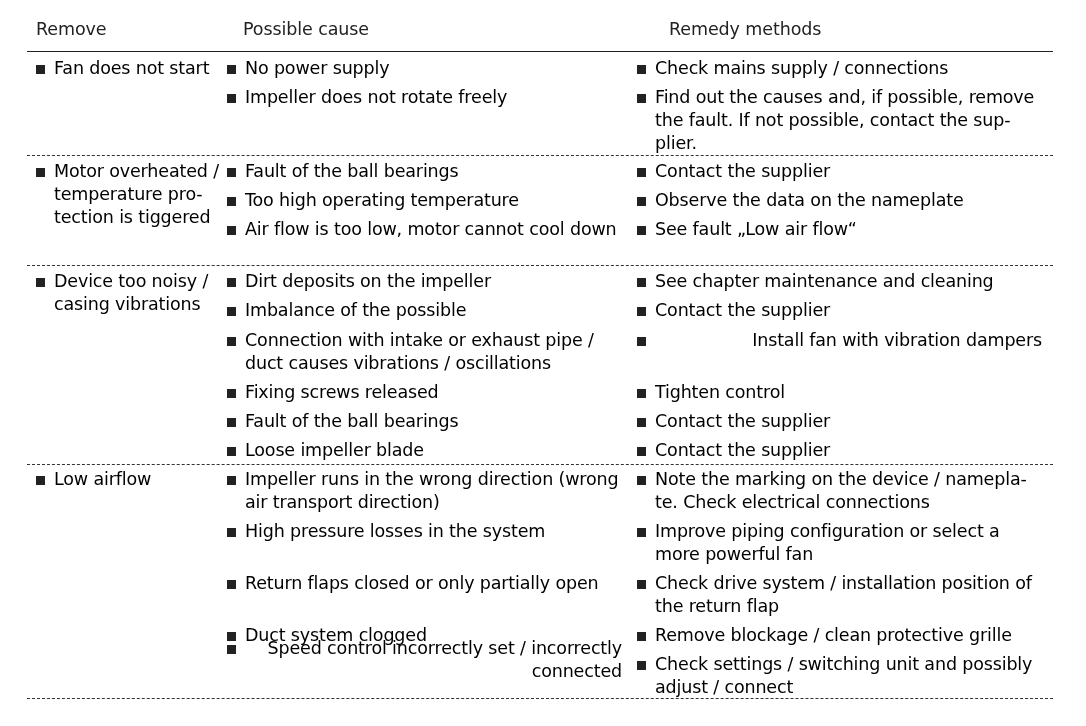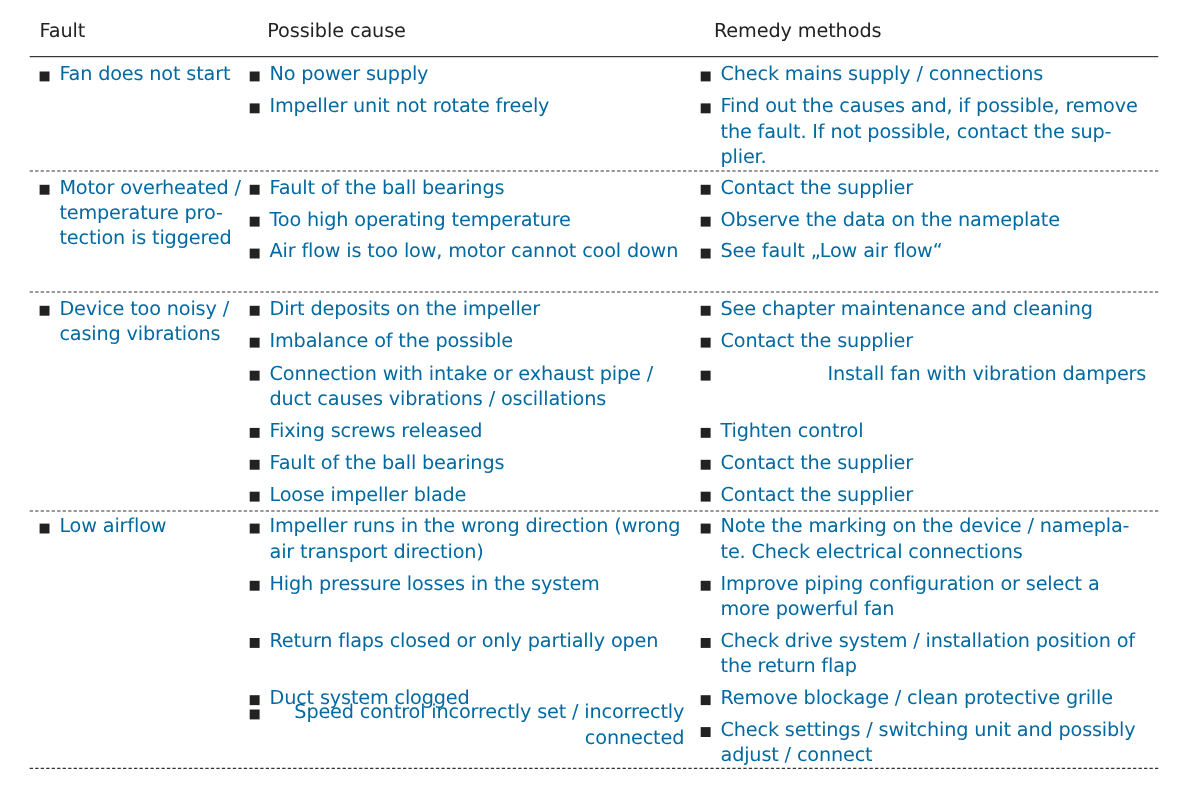--- a/index.html
+++ b/index.html
@@ -5,58 +5,58 @@
   html, body { margin: 0; padding: 0; background: #ffffff; }
   body {
     width: 1086px; height: 726px; overflow: hidden; position: relative;
     font-family: "DejaVu Sans", sans-serif; color: #222222;
   }
   .table { position: absolute; left: 27px; top: 0; width: 1026px; }
   .header { position: relative; height: 51px; border-bottom: 1.5px solid #222; }
   .header .h { position: absolute; top: 19px; font-size: 17.5px; font-weight: 500; color: #222; letter-spacing: -0.1px; }
   .h-fault { left: 9px; }
   .h-cause { left: 216px; }
-  .h-remedy { left: 622px; }
+  .h-remedy { left: 642px; }
   .row { position: relative; border-bottom: 1.3px dashed #333; }
   .col { position: absolute; top: 0; }
   .c-fault { left: 9px; width: 190px; }
   .c-cause { left: 200px; width: 400px; }
   .c-remedy { left: 610px; width: 410px; }
-  .item { position: absolute; left: 0; font-size: 17.5px; line-height: 23px; color: #0369a1; letter-spacing: -0.15px; }
+  .item { position: absolute; left: 0; font-size: 17.5px; line-height: 23px; color: #000000; letter-spacing: -0.15px; }
   .item .b { position: absolute; left: 0; top: 8px; width: 9px; height: 9px; background: #222; }
   .item .t { display: block; padding-left: 18px; }
   .c-fault .item { width: 190px; }
   .c-cause .item { width: 395px; }
   .c-remedy .item { width: 405px; }
 </style>
 </head>
 <body>
 
 <div class="table">
   <div class="header">
-    <span class="h h-fault">Fault</span>
+    <span class="h h-fault">Remove</span>
     <span class="h h-cause">Possible cause</span>
     <span class="h h-remedy">Remedy methods</span>
   </div>
 
   <div class="row" style="height:103px;">
     <div class="col c-fault">
       <div class="item" style="top:5px;">
           <span class="b"></span>
           <span class="t">Fan does not start</span>
         </div>
     </div>
     <div class="col c-cause">
       <div class="item" style="top:5px;">
           <span class="b"></span>
           <span class="t">No power supply</span>
         </div>
       <div class="item" style="top:34px;">
           <span class="b"></span>
-          <span class="t">Impeller unit not rotate freely</span>
+          <span class="t">Impeller does not rotate freely</span>
         </div>
     </div>
     <div class="col c-remedy">
       <div class="item" style="top:5px;">
           <span class="b"></span>
           <span class="t">Check mains supply / connections</span>
         </div>
       <div class="item" style="top:34px;">
           <span class="b"></span>
           <span class="t">Find out the causes and, if possible, remove the fault. If not possible, contact the sup-plier.</span>

